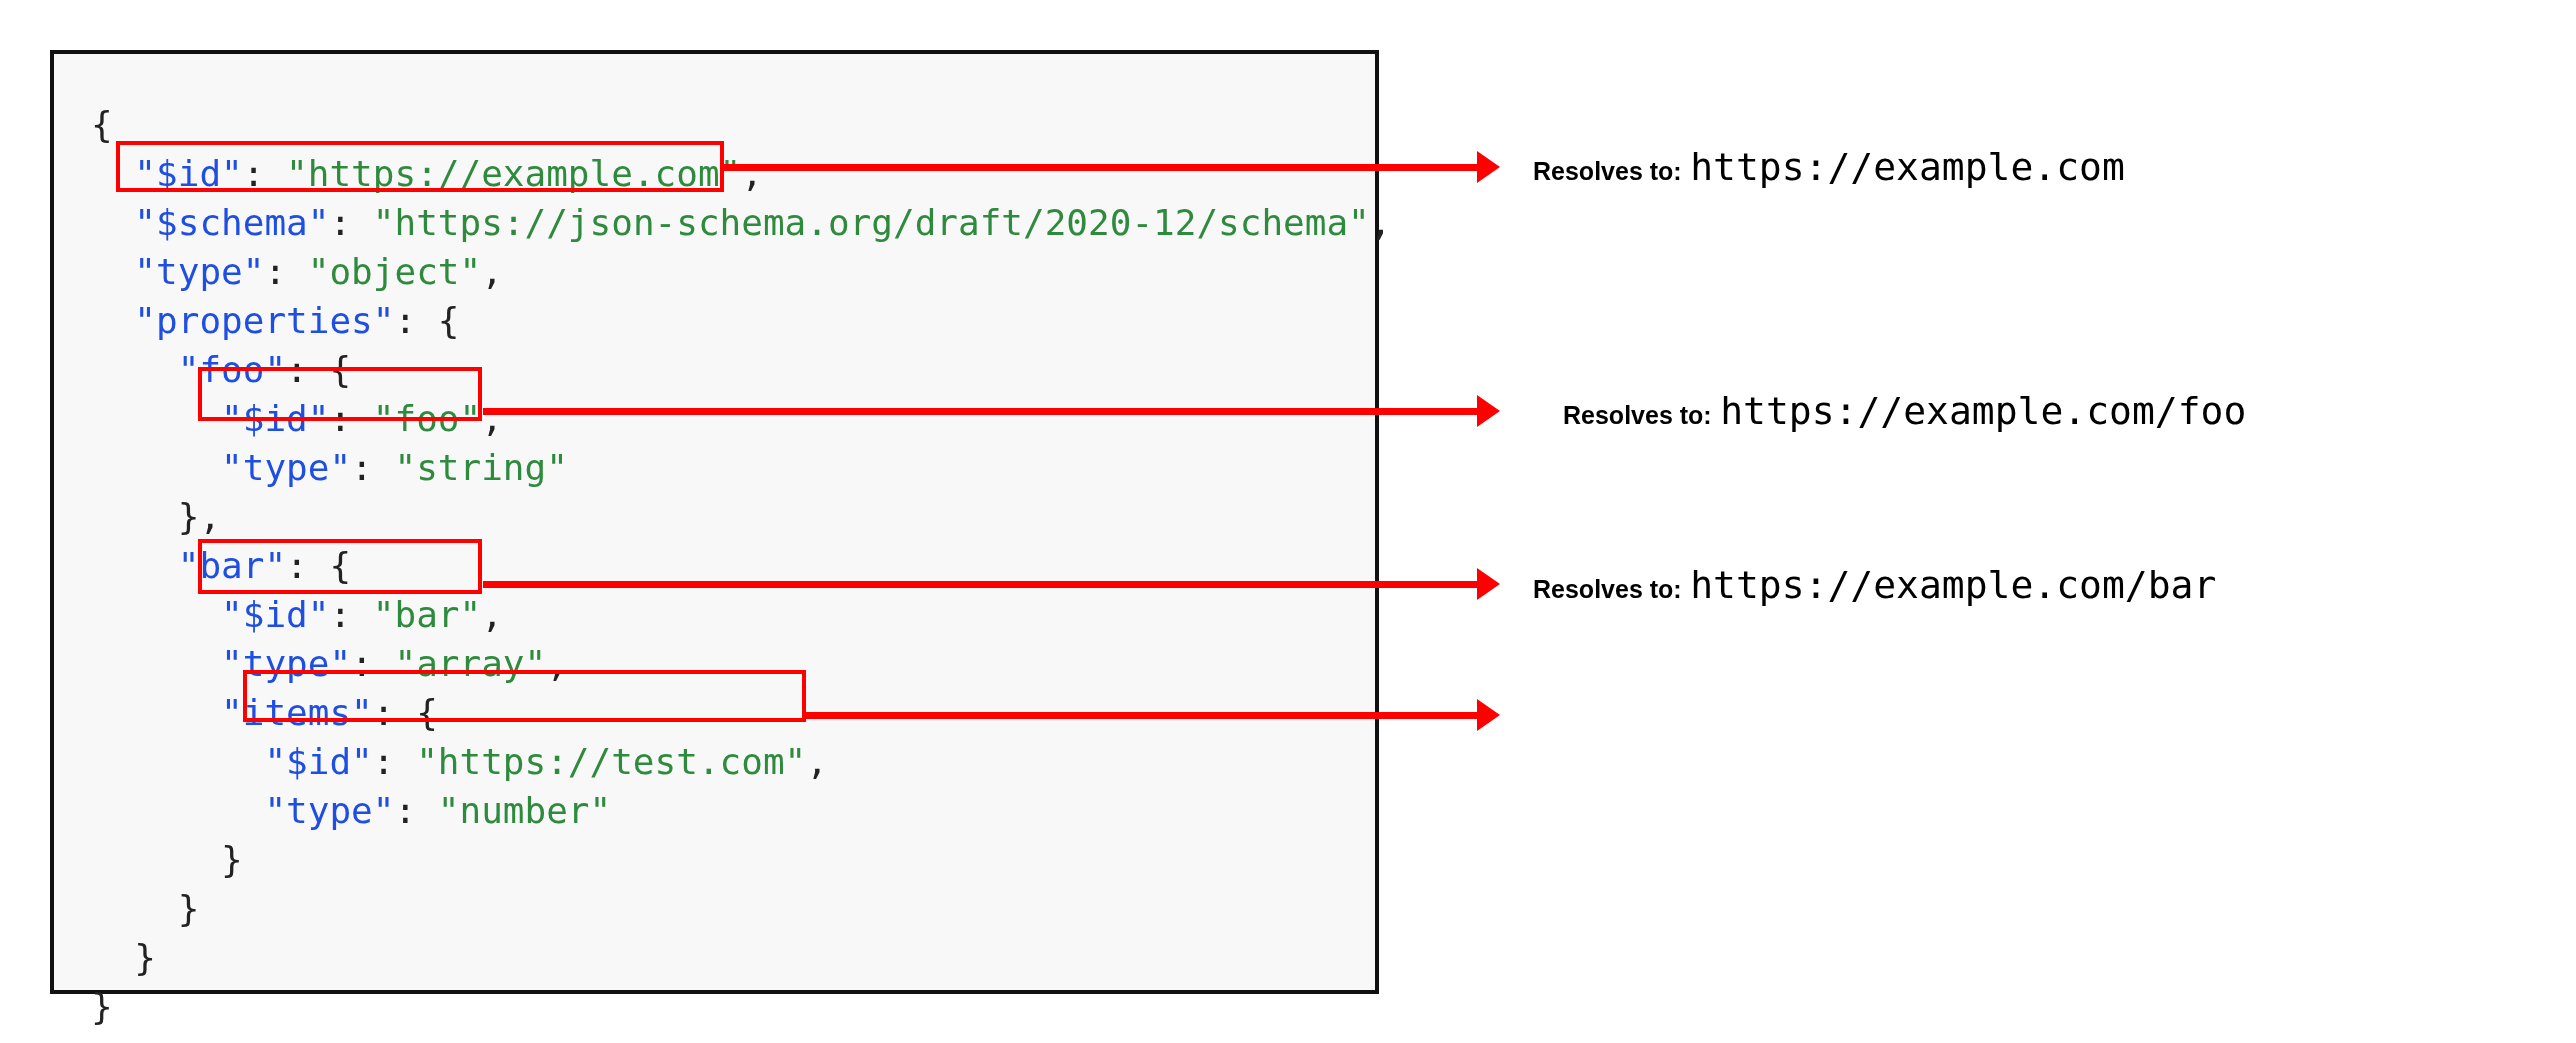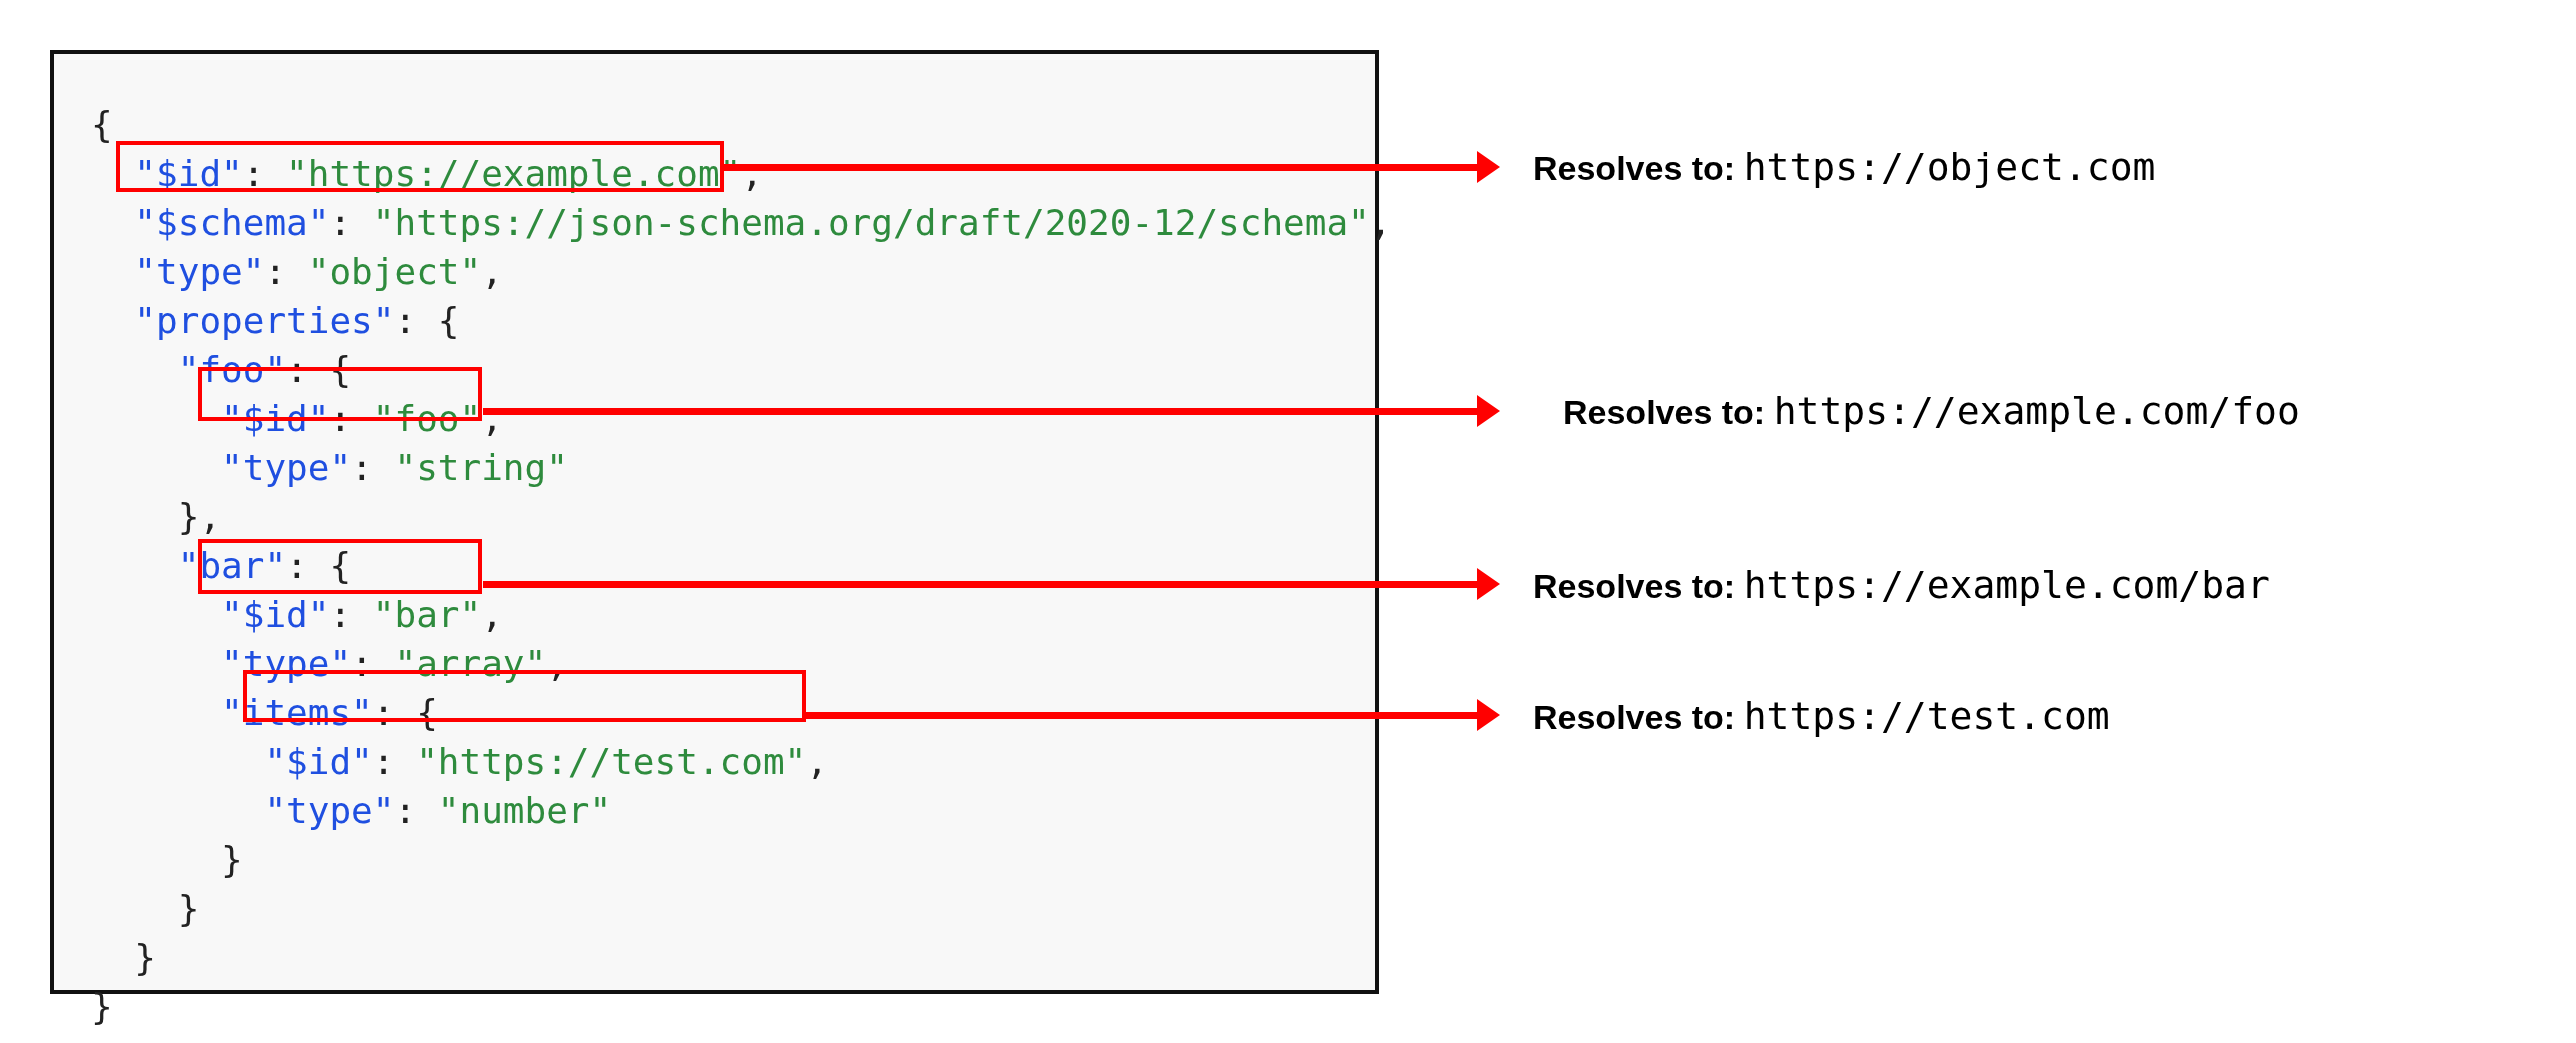--- a/index.html
+++ b/index.html
@@ -81,21 +81,21 @@
   
   .anno {
     position: absolute;
     left: 1533px;
     white-space: nowrap;
     line-height: 1;
   }
   .anno .anno-label {
     font-family: "Liberation Sans", sans-serif;
     font-weight: bold;
-    font-size: 34px;
+    font-size: 25px;
     color: #000000;
   }
   .anno .anno-url {
     font-family: "DejaVu Sans Mono", "Liberation Mono", monospace;
     font-size: 38px;
     color: #000000;
     margin-left: 8.5px;
   }
 </style>
 </head>
@@ -129,26 +129,23 @@
   <div class="hl-box" style="left: 198px; top: 367px; width: 284px; height: 54px;"></div>
   <div class="hl-box" style="left: 198px; top: 539px; width: 284px; height: 55px;"></div>
   <div class="hl-box" style="left: 243px; top: 670px; width: 563px; height: 52px;"></div>
 
   <div class="arrow" style="left: 724px; top: 164px; width: 754px;"></div>
   <div class="arrow" style="left: 483px; top: 408px; width: 995px;"></div>
   <div class="arrow" style="left: 483px; top: 581px; width: 995px;"></div>
   <div class="arrow" style="left: 806px; top: 712px; width: 672px;"></div>
 
   <div class="anno" style="top: 148px;">
-    <span class="anno-label">Resolves to:</span><span class="anno-url">https://object.com</span>
+    <span class="anno-label">Resolves to:</span><span class="anno-url">https://example.com</span>
   </div>
   <div class="anno" style="top: 392px; margin-left: 30px;">
     <span class="anno-label">Resolves to:</span><span class="anno-url">https://example.com/foo</span>
   </div>
   <div class="anno" style="top: 566px;">
     <span class="anno-label">Resolves to:</span><span class="anno-url">https://example.com/bar</span>
   </div>
-  <div class="anno" style="top: 697px;">
-    <span class="anno-label">Resolves to:</span><span class="anno-url">https://test.com</span>
-  </div>
 
 </div>
 
 
 </body></html>

